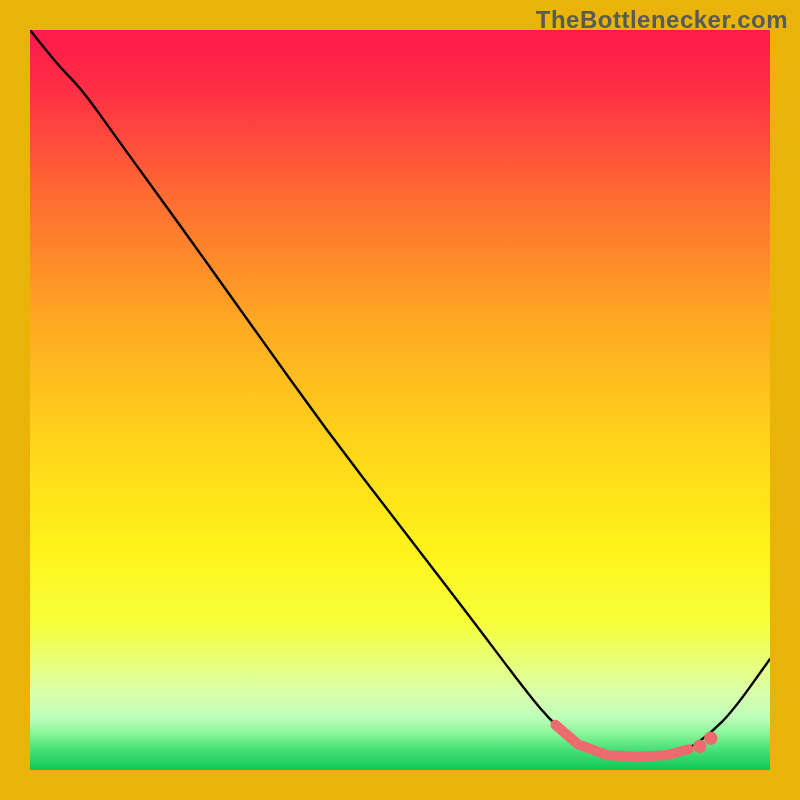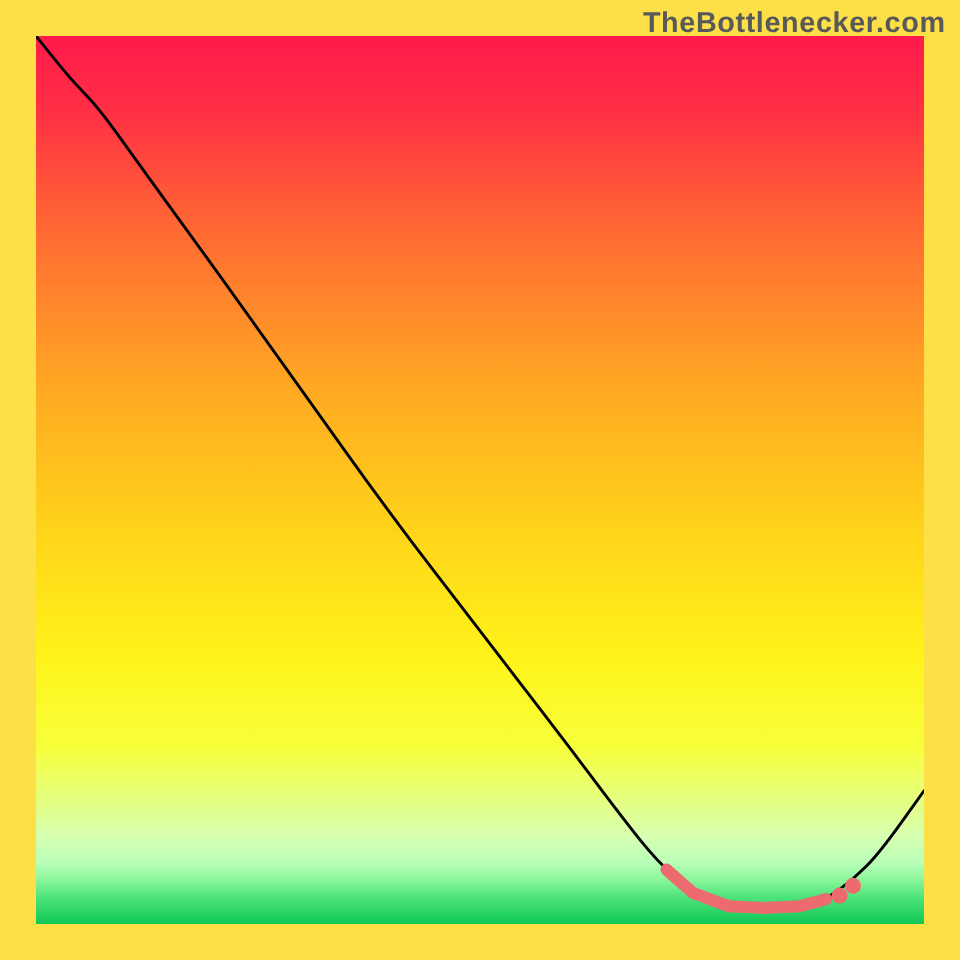--- a/index.html
+++ b/index.html
@@ -1,21 +1,21 @@
 <!DOCTYPE html>
 <html><head>
 <meta charset="utf-8">
 <style>
   * { margin: 0; padding: 0; box-sizing: border-box; }
   html, body { width: 800px; height: 800px; overflow: hidden; background: #000; }
   .stage {
     position: relative;
     width: 800px;
     height: 800px;
-    background: #fde047;
+    background: #eab308;
   }
   .attribution {
     position: absolute;
     top: 6px;
     right: 12px;
     font-family: Arial, Helvetica, sans-serif;
     font-size: 24px;
     font-weight: 600;
     color: #58595b;
     letter-spacing: 0.5px;

